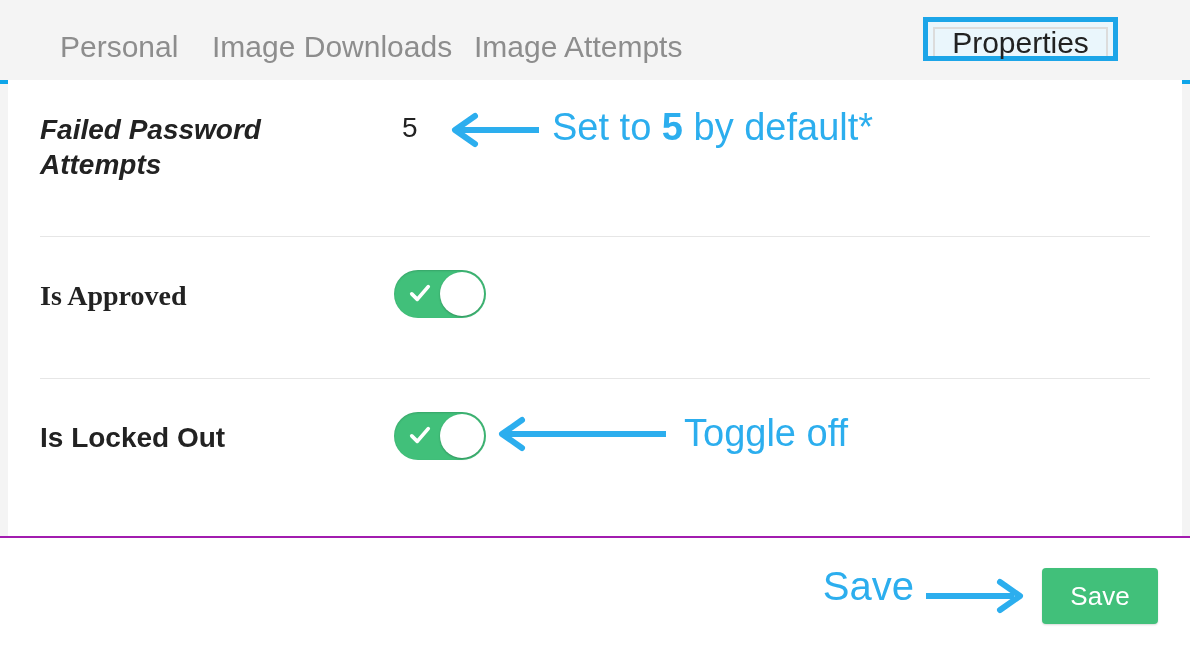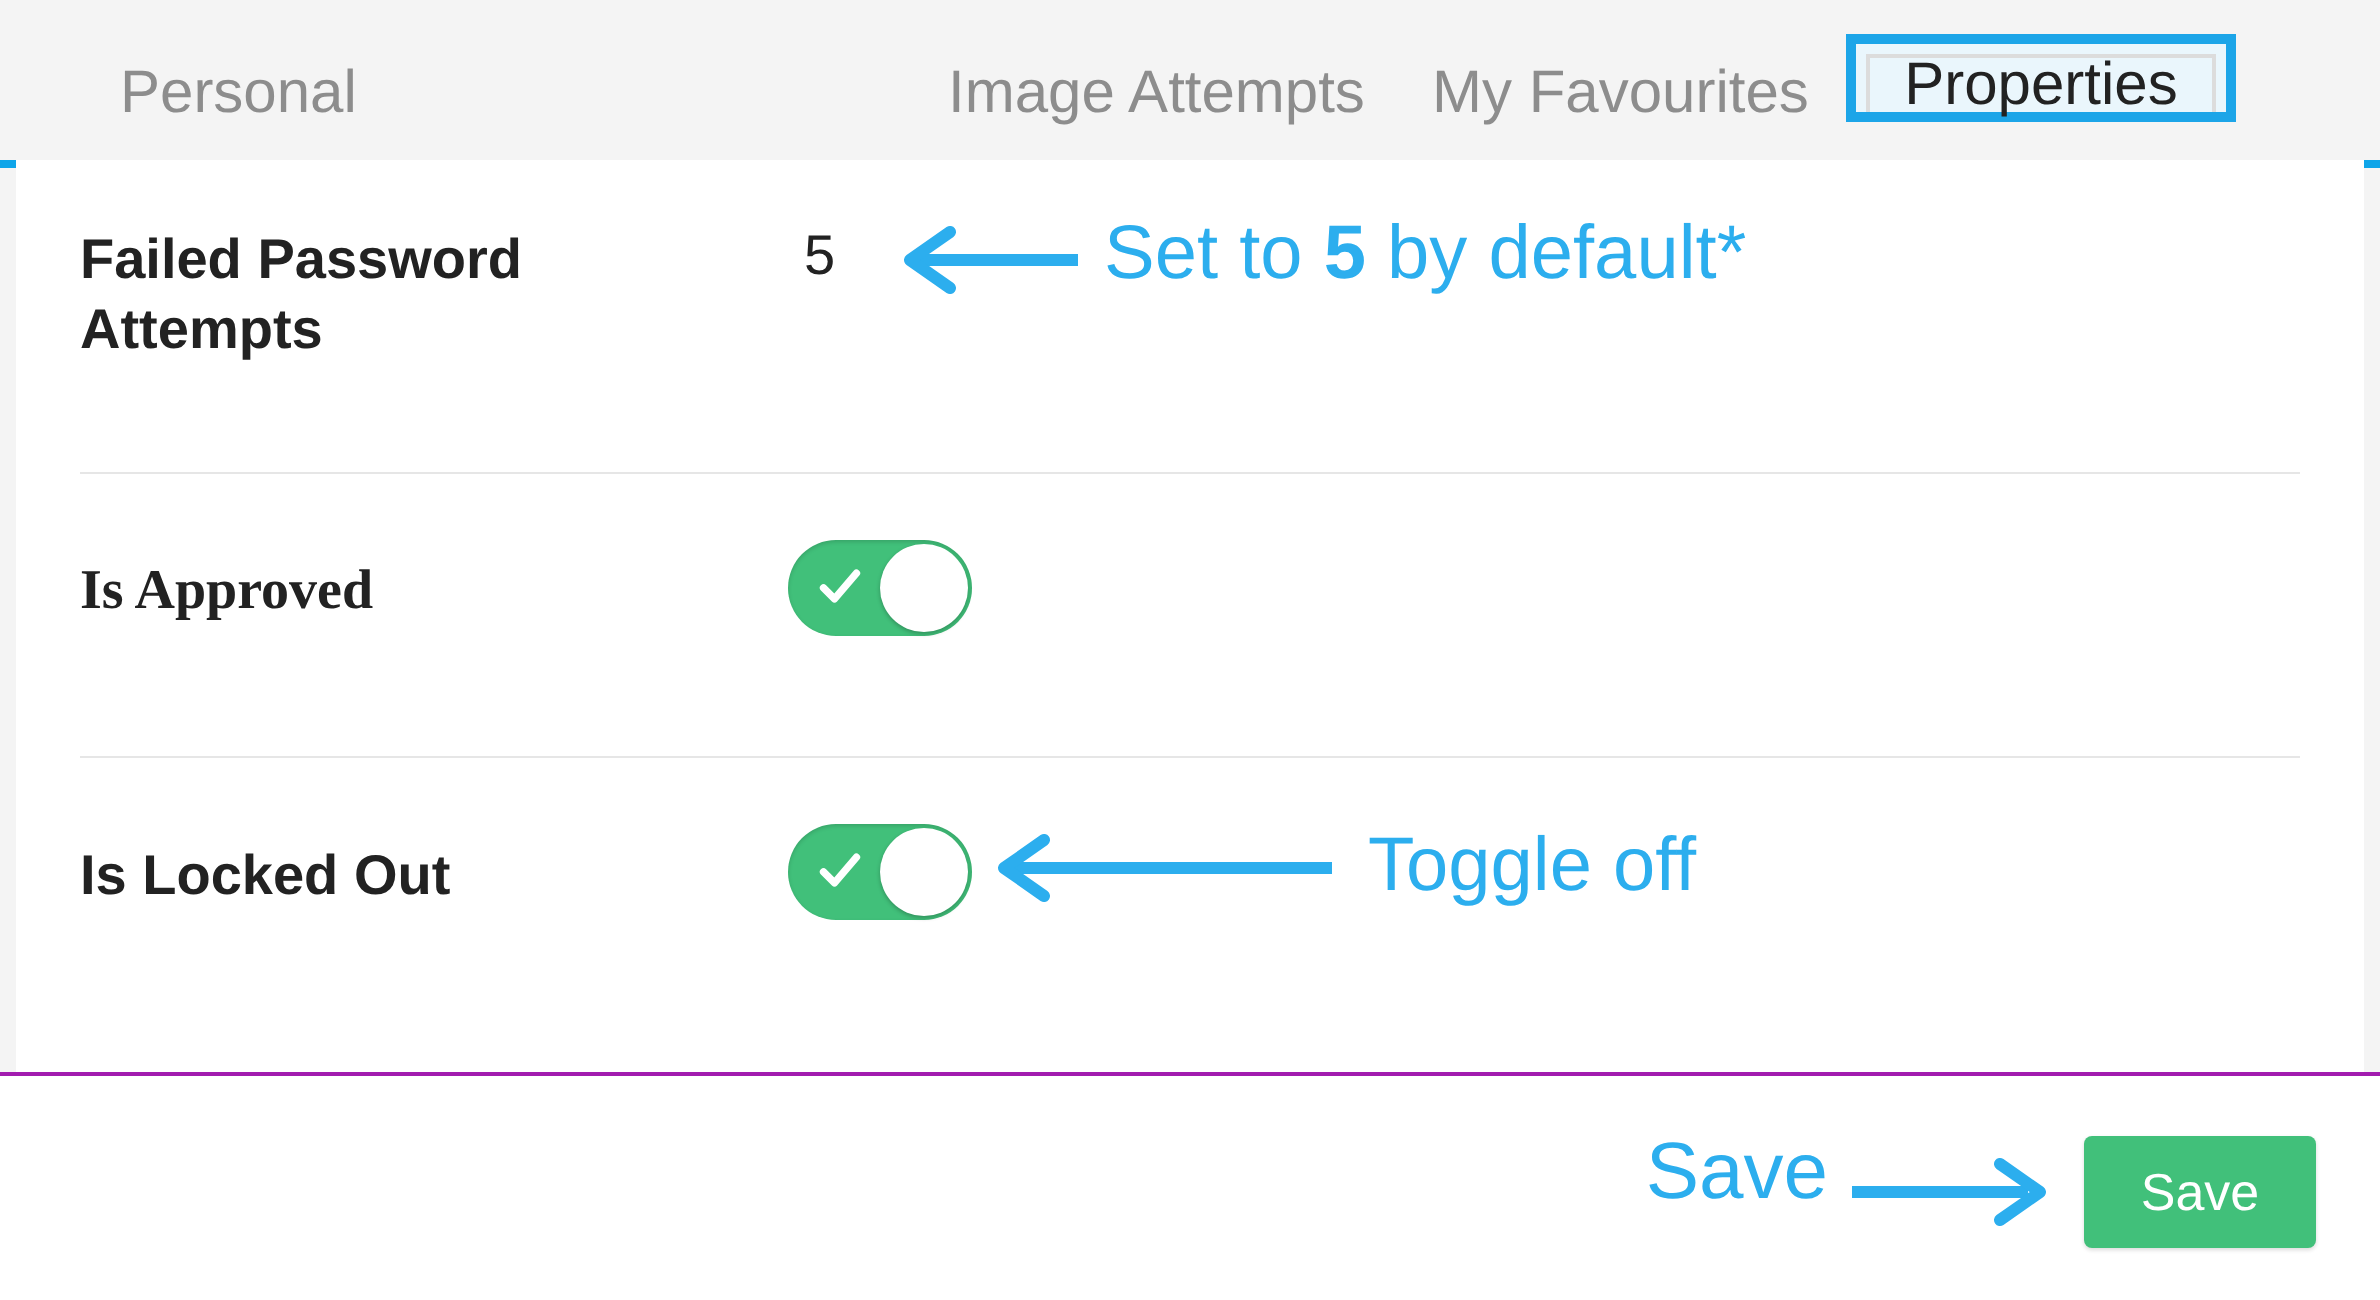--- a/index.html
+++ b/index.html
@@ -100,21 +100,21 @@
   }
   .row-value {
     position: absolute;
     left: 362px;
     font-size: 28px;
     color: #222;
   }
 
   
   .row1 { top: 26px; height: 130px; }
-  .row1 .row-label { top: 6px; width: 250px; }
+  .row1 .row-label { top: 6px; width: 250px; font-style: italic; }
   .row1 .row-value { top: 6px; }
 
   .div1 { top: 156px; }
 
   
   .row2 { top: 176px; height: 104px; }
   .row2 .row-label { top: 22px; font-family: Liberation Serif, serif; }
   .row2 .toggle { top: 14px; }
 
   .div2 { top: 298px; }
@@ -199,22 +199,22 @@
     right: 276px;
     top: 26px;
     font-size: 40px;
   }
 </style>
 </head>
 <body>
 
 <div class="tab-bar">
   <div class="tab tab-personal">Personal</div>
+  <div class="tab tab-image-downloads">Image Downloads</div>
   <div class="tab tab-image-requests">Image Attempts</div>
-  <div class="tab tab-my-favourites">My Favourites</div>
 
   <div class="tab-properties-box">
     <div class="inner">
       <span>Properties</span>
     </div>
   </div>
 </div>
 
 <div class="panel">
 

